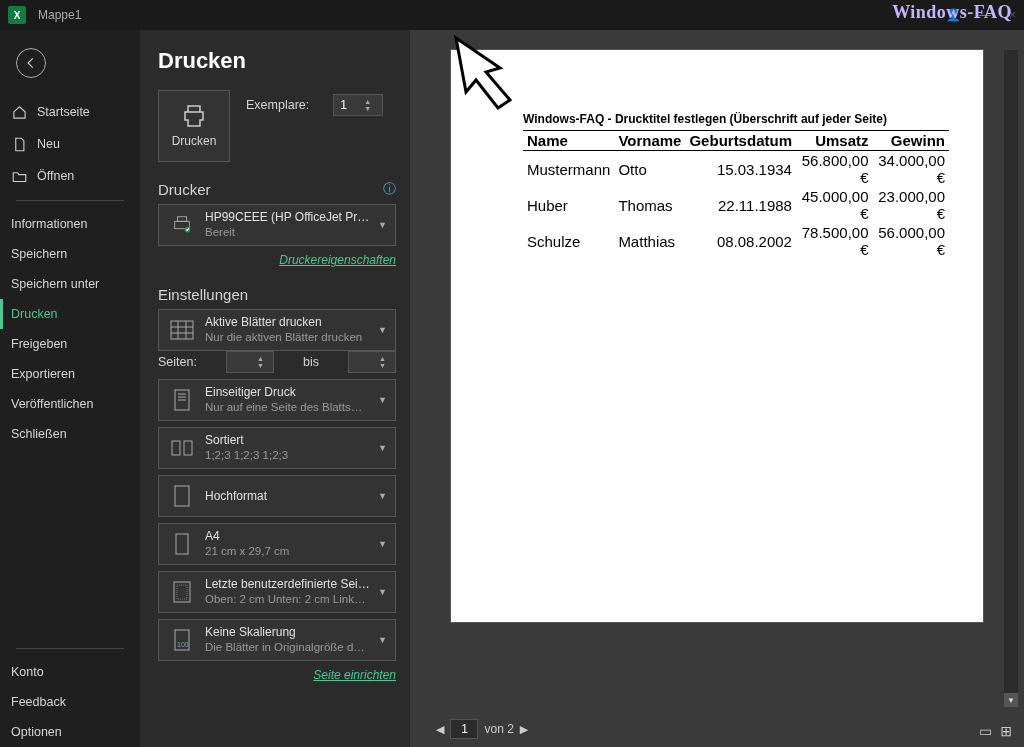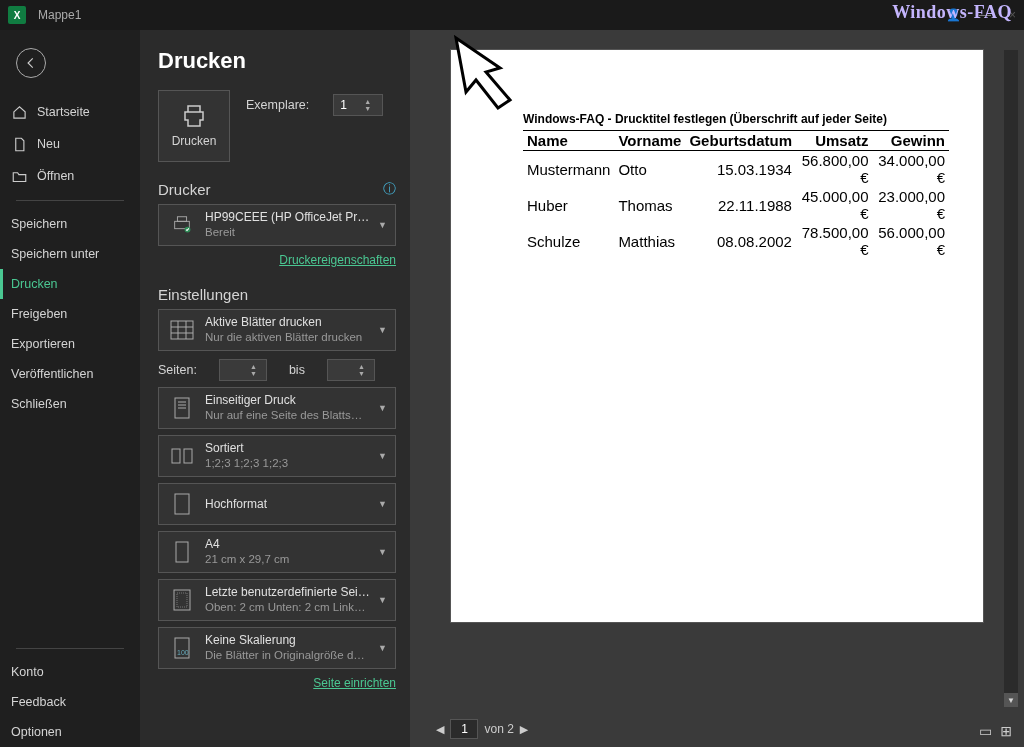--- a/index.html
+++ b/index.html
@@ -38,23 +38,23 @@
   .section-head .info { margin-left:auto; color:#4ac; font-size:13px; }
 
   .selector { margin-top:6px; background:#333; border:1px solid #555; display:flex; align-items:center; padding:5px 8px; font-size:12px; cursor:pointer; position:relative; min-height:40px; }
   .selector .icon-box { width:30px; height:30px; display:flex; align-items:center; justify-content:center; margin-right:8px; flex-shrink:0; }
   .selector .texts { display:flex; flex-direction:column; line-height:1.25; overflow:hidden; }
   .selector .texts .t1 { color:#e0e0e0; white-space:nowrap; overflow:hidden; text-overflow:ellipsis; }
   .selector .texts .t2 { color:#999; font-size:11.5px; white-space:nowrap; overflow:hidden; text-overflow:ellipsis; }
   .selector .caret { margin-left:auto; font-size:9px; color:#aaa; padding-left:6px; }
 
   .link-row { text-align:right; margin-top:4px; }
-  .link-row a { color:#4ac792; font-size:12px; text-decoration:underline; cursor:pointer; }
-
-  .pages-row { display:flex; align-items:center; gap:22px; font-size:12.5px; margin-top:8px; }
+  .link-row a { color:#4ac792; font-size:12px; text-decoration:underline; cursor:pointer;font-style:italic; }
+
+  .pages-row { display:flex; align-items:center; gap:22px; font-size:12.5px; margin-top:0;justify-content:space-between; }
   .pages-row .spin { width:48px; }
 
   
   .preview { flex:1; background:#3a3a3a; position:relative; display:flex; justify-content:center; align-items:flex-start; padding:20px 26px 40px 26px; }
   .page { width:532px; height:572px; background:#fff; color:#000; padding:62px 34px 20px 72px; font-size:10.5px; position:relative; box-shadow:0 0 0 1px #555; }
   .page-title { font-weight:bold; font-size:12px; margin-bottom:4px; }
   table.doc { border-collapse:collapse; width:100%; font-size:15px; }
   table.doc th { text-align:left; font-weight:bold; border-bottom:1px solid #000; border-top:1px solid #000; padding:1px 4px; }
   table.doc td { padding:1px 4px; }
   table.doc th.r, table.doc td.r { text-align:right; }
@@ -113,20 +113,23 @@
     <div class="sidebar-item">
       <span class="sb-ico">
         <svg width="15" height="15" viewBox="0 0 24 24">
             <path d="M2 6h7l2 3h11v11H2z" stroke="#ccc" stroke-width="1.8" fill="none"></path>
           </svg>
       </span>
       <span>Öffnen</span>
     </div>
     <div class="sidebar-sep"></div>
     <div id="sb-items">
+        <div class="sidebar-item">
+          <span>Informationen</span>
+        </div>
         <div class="sidebar-item">
           <span>Speichern</span>
         </div>
         <div class="sidebar-item">
           <span>Speichern unter</span>
         </div>
         <div class="sidebar-item active">
           <span>Drucken</span>
         </div>
         <div class="sidebar-item">

